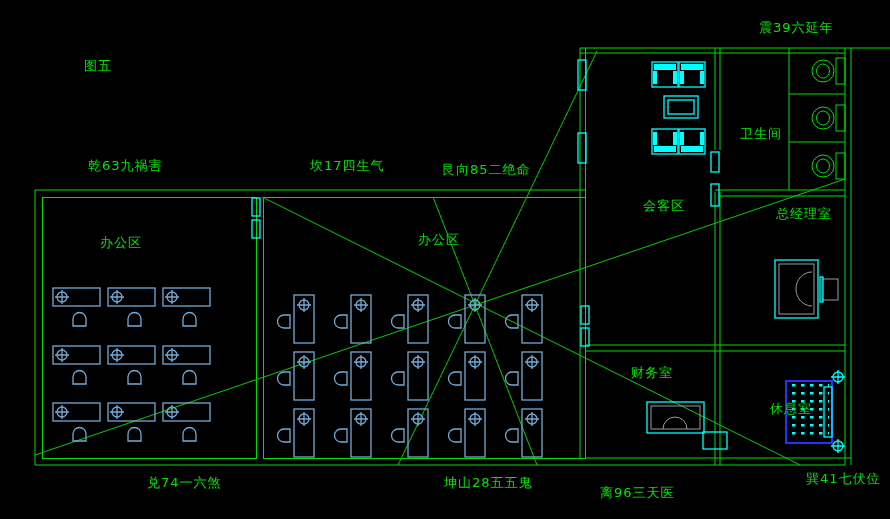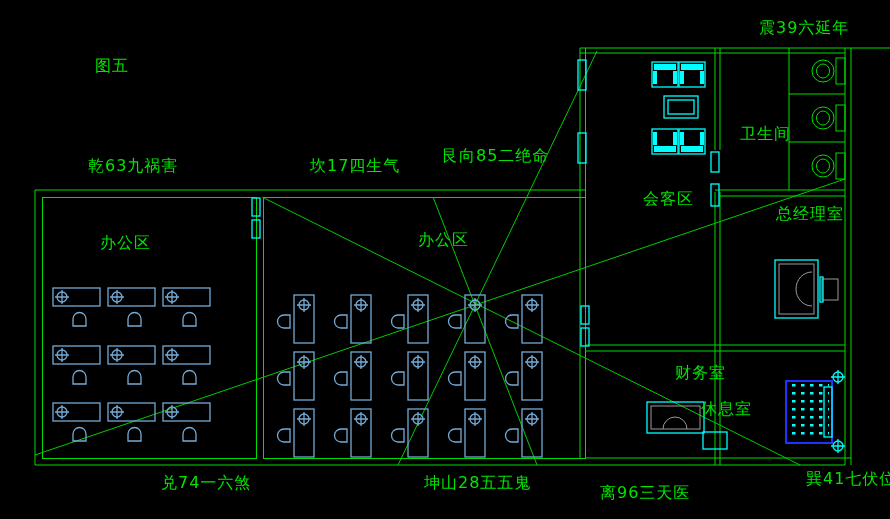--- a/index.html
+++ b/index.html
@@ -1,19 +1,19 @@
 <!DOCTYPE html>
 <html><head>
 <meta charset="utf-8">
 <style>
   html,body{margin:0;padding:0;background:#000;}
   .stage{position:relative;width:890px;height:519px;background:var(--bg,#000);
          font-family:"DejaVu Sans",sans-serif;overflow:hidden;}
   .stage svg{position:absolute;left:0;top:0;}
-  .lbl{position:absolute;color:var(--txt,#00e400);font-size:16px;line-height:14px;
+  .lbl{position:absolute;color:var(--txt,#00e400);font-size:13px;line-height:14px;
        letter-spacing:1px;white-space:nowrap;}
   .wall{stroke:var(--wall,#00dd00);fill:none;stroke-width:1;}
   .ray{stroke:var(--ray,#00cc00);fill:none;stroke-width:1;}
   .deskg{stroke:var(--desk,#74aad6);fill:none;stroke-width:1.3;}
   .cyang{stroke:var(--cyan,#00ffff);fill:none;stroke-width:1.3;}
   .grayd{stroke:var(--gray,#9a9a9a);fill:none;stroke-width:1;}
   .toiletg{stroke:var(--wall,#00dd00);fill:none;stroke-width:1;}
   .bedr{stroke:var(--bed,#2233ff);fill:none;stroke-width:2;}
   .fillc{fill:var(--cyan,#00ffff);stroke:none;}
   .dotFill{fill:var(--cyan,#00ffff);stroke:none;}
@@ -164,29 +164,29 @@
       <rect class="bedr" x="786" y="381" width="46" height="62"></rect>
       <rect x="789" y="384" width="40" height="56" fill="url(#bedDots)" stroke="none"></rect>
       <rect class="cyang" x="824" y="387" width="8" height="50"></rect>
       <g class="cyang">
         <use href="#cross" transform="translate(838,377)"></use>
         <use href="#cross" transform="translate(838,446)"></use>
       </g>
     </g>
   </svg>
 
-  <div class="lbl" style="left:95px;top:59px">图五</div>
+  <div class="lbl" style="left:84px;top:59px">图五</div>
   <div class="lbl" style="left:88px;top:159px">乾63九祸害</div>
   <div class="lbl" style="left:310px;top:159px">坎17四生气</div>
-  <div class="lbl" style="left:442px;top:149px">艮向85二绝命</div>
+  <div class="lbl" style="left:442px;top:163px">艮向85二绝命</div>
   <div class="lbl" style="left:759px;top:21px">震39六延年</div>
-  <div class="lbl" style="left:161px;top:476px">兑74一六煞</div>
-  <div class="lbl" style="left:424px;top:476px">坤山28五五鬼</div>
+  <div class="lbl" style="left:147px;top:476px">兑74一六煞</div>
+  <div class="lbl" style="left:444px;top:476px">坤山28五五鬼</div>
   <div class="lbl" style="left:600px;top:486px">离96三天医</div>
   <div class="lbl" style="left:806px;top:472px">巽41七伏位</div>
   <div class="lbl" style="left:100px;top:236px">办公区</div>
   <div class="lbl" style="left:418px;top:233px">办公区</div>
-  <div class="lbl" style="left:643px;top:192px">会客区</div>
+  <div class="lbl" style="left:643px;top:199px">会客区</div>
   <div class="lbl" style="left:740px;top:127px">卫生间</div>
   <div class="lbl" style="left:776px;top:207px">总经理室</div>
-  <div class="lbl" style="left:675px;top:366px">财务室</div>
-  <div class="lbl" style="left:701px;top:402px">休息室</div>
+  <div class="lbl" style="left:631px;top:366px">财务室</div>
+  <div class="lbl" style="left:770px;top:402px">休息室</div>
 </div>
 
 </body></html>

